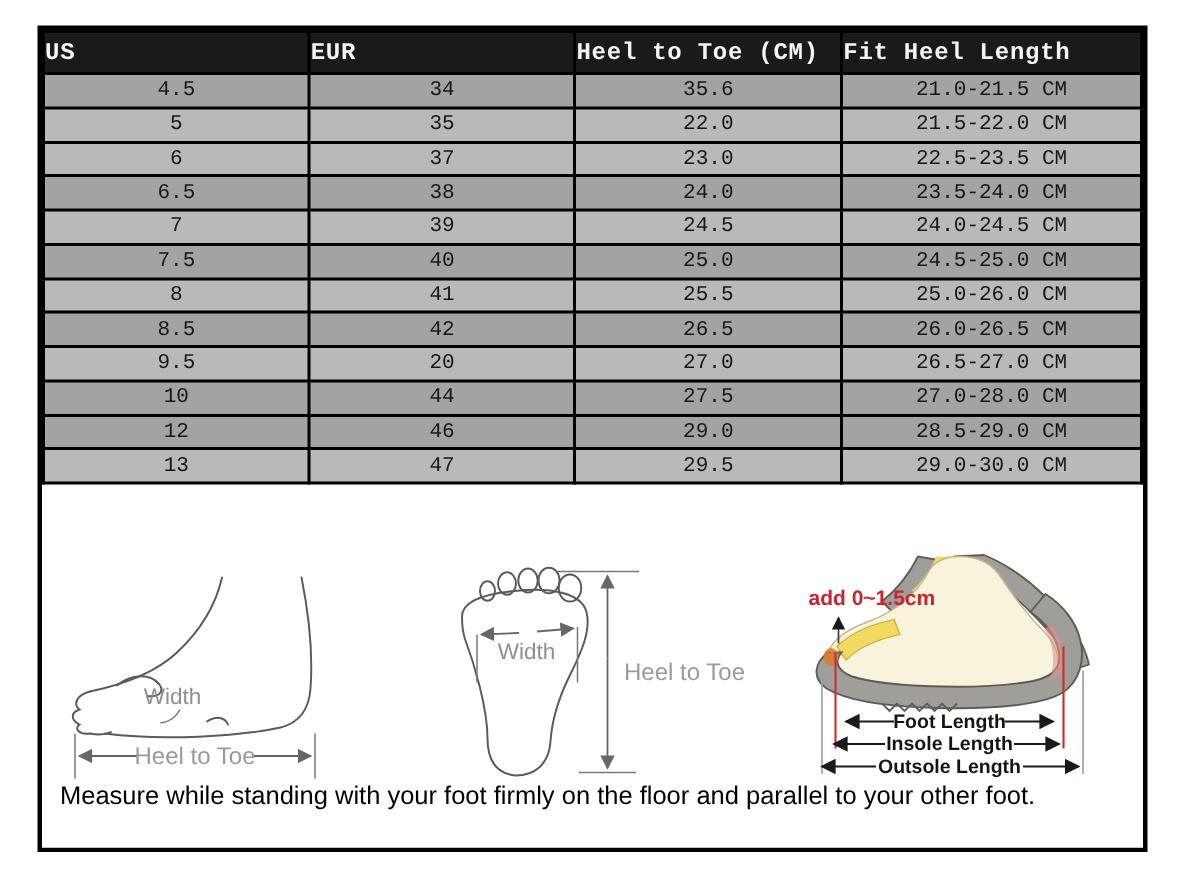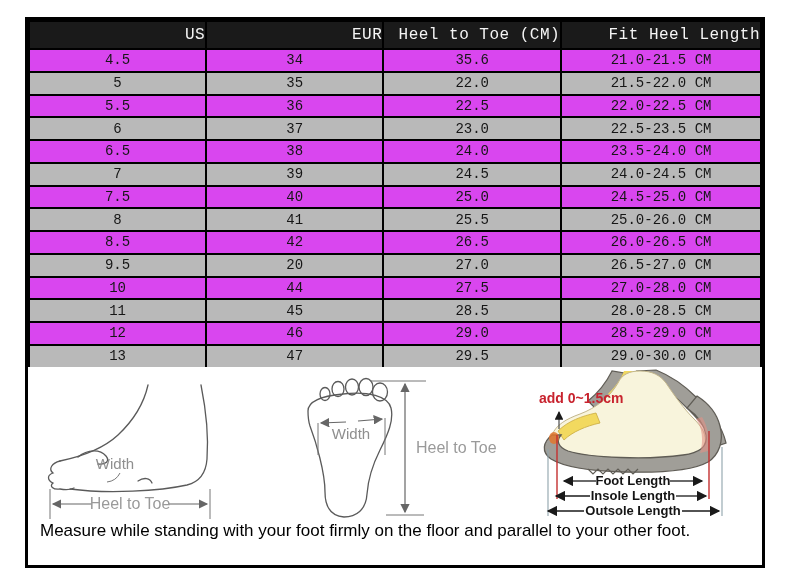--- a/index.html
+++ b/index.html
@@ -13,28 +13,28 @@
   
   table.size-table{
     width:100%;border-collapse:collapse;table-layout:fixed;
     font-family:"Liberation Mono",monospace;
   }
   table.size-table col.c1{width:24.2%}
   table.size-table col.c2{width:24.2%}
   table.size-table col.c3{width:24.3%}
   table.size-table col.c4{width:27.3%}
   table.size-table th{
-    background:#1a1a1a;color:#f4f4f4;font-weight:normal;
+    background:#1a1a1a;color:#f4f4f4;font-weight:bold;
     font-size:16px;height:26px;border:2px solid #000;
-    letter-spacing:0.5px;text-align:right;padding:0;
+    letter-spacing:0.5px;text-align:left;padding:0;
   }
   table.size-table td{
     font-size:14px;color:#161616;text-align:center;
     border:2px solid #000;height:20.75px;line-height:20px;padding:0;
-    background:#d946ef;
+    background:#a3a3a3;
   }
   table.size-table tr.alt td{background:#b9b9b9;}
 
   
   .diagram-area{position:absolute;left:0;right:0;top:347px;bottom:0;background:#fff;}
   .diag{position:absolute;}
   #side-foot{left:12px;top:10px;}
   #footprint{left:270px;top:2px;}
   #shoe{left:508px;top:2px;}
   .measure-note{
@@ -76,26 +76,20 @@
           <td>34</td>
           <td>35.6</td>
           <td>21.0-21.5 CM</td>
         </tr>
         <tr class="alt">
           <td>5</td>
           <td>35</td>
           <td>22.0</td>
           <td>21.5-22.0 CM</td>
         </tr>
-        <tr>
-          <td>5.5</td>
-          <td>36</td>
-          <td>22.5</td>
-          <td>22.0-22.5 CM</td>
-        </tr>
         <tr class="alt">
           <td>6</td>
           <td>37</td>
           <td>23.0</td>
           <td>22.5-23.5 CM</td>
         </tr>
         <tr>
           <td>6.5</td>
           <td>38</td>
           <td>24.0</td>
@@ -129,26 +123,20 @@
           <td>9.5</td>
           <td>20</td>
           <td>27.0</td>
           <td>26.5-27.0 CM</td>
         </tr>
         <tr>
           <td>10</td>
           <td>44</td>
           <td>27.5</td>
           <td>27.0-28.0 CM</td>
-        </tr>
-        <tr class="alt">
-          <td>11</td>
-          <td>45</td>
-          <td>28.5</td>
-          <td>28.0-28.5 CM</td>
         </tr>
         <tr>
           <td>12</td>
           <td>46</td>
           <td>29.0</td>
           <td>28.5-29.0 CM</td>
         </tr>
         <tr class="alt">
           <td>13</td>
           <td>47</td>

